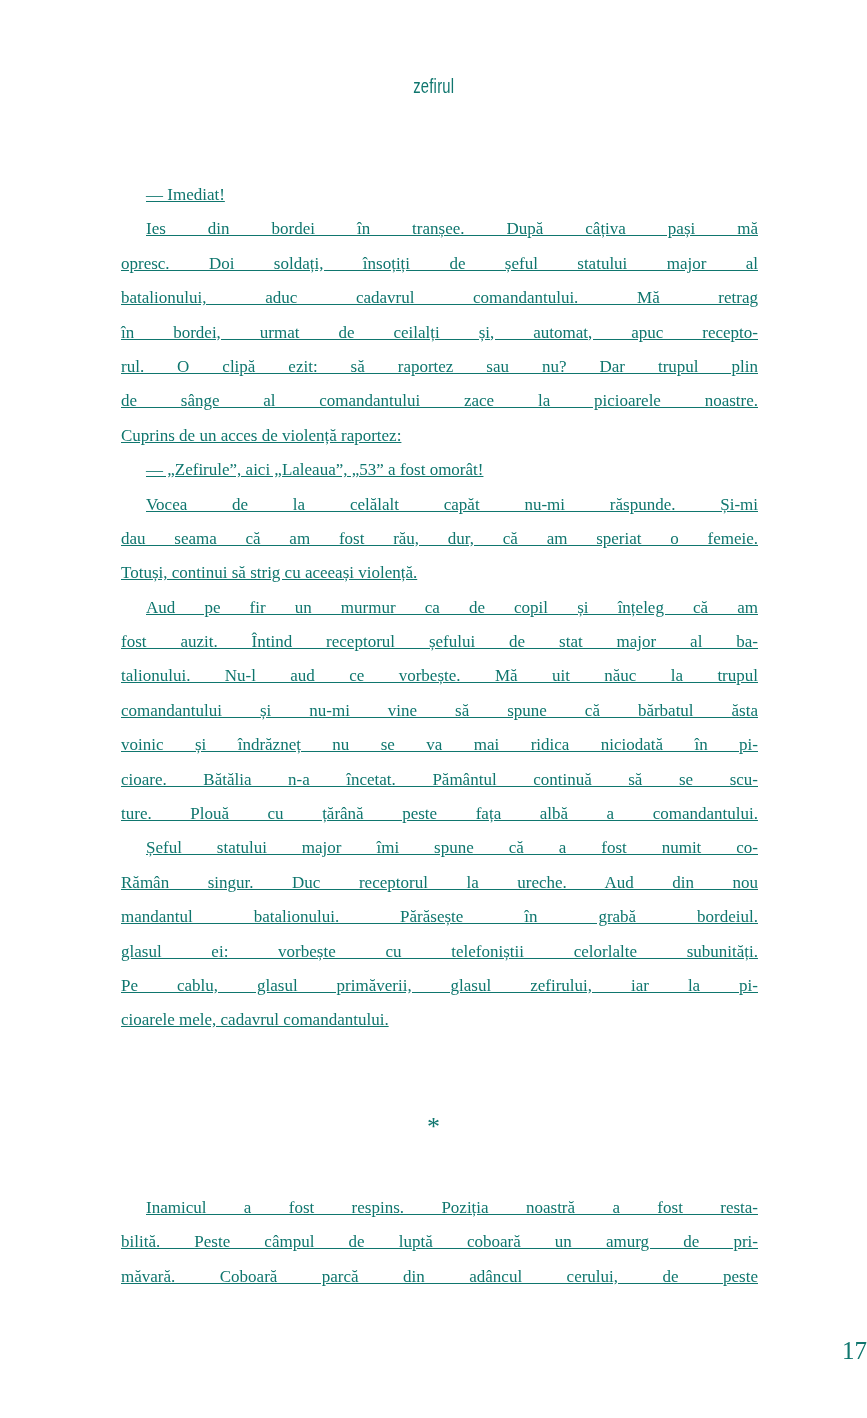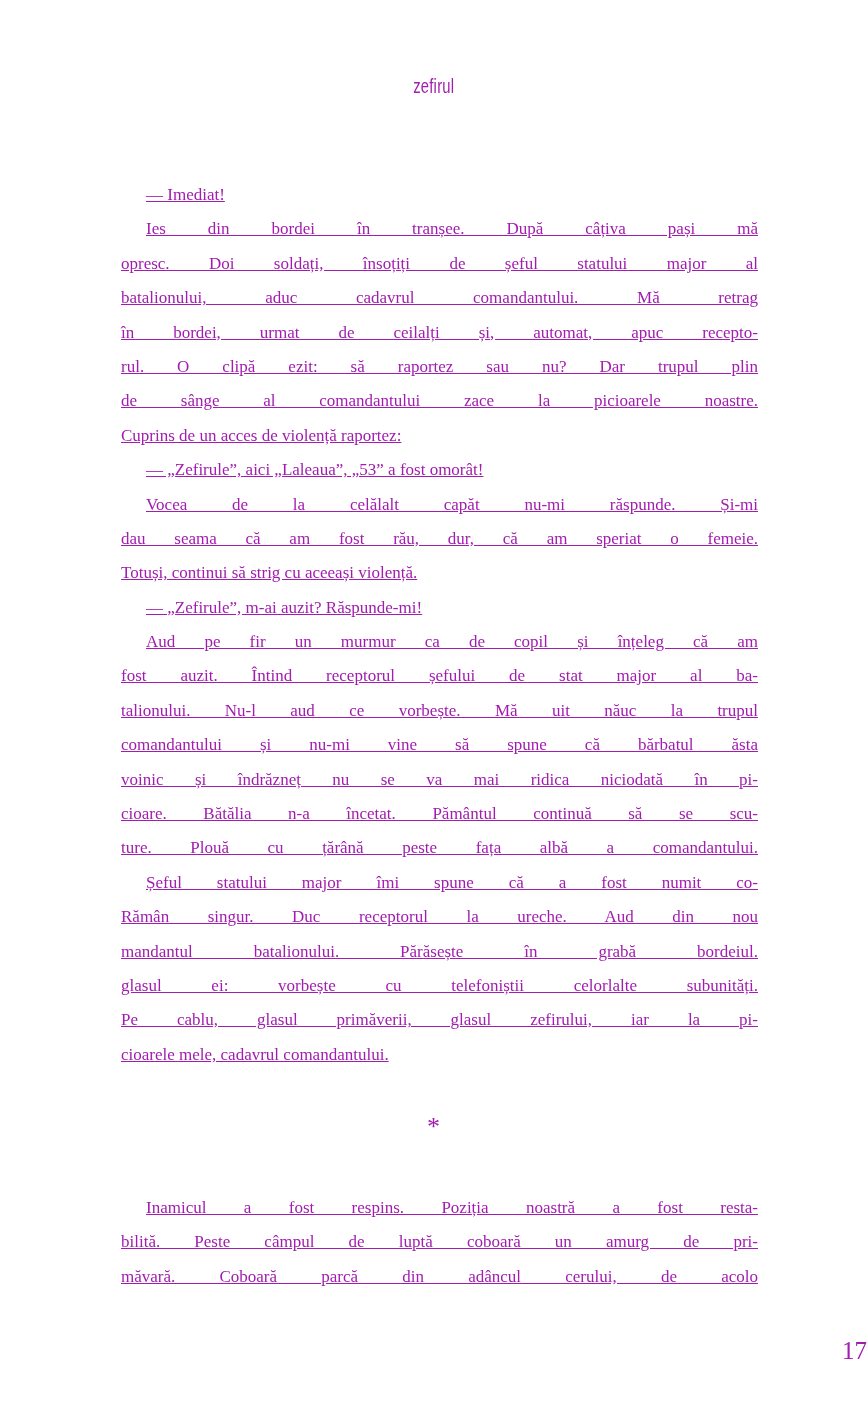--- a/index.html
+++ b/index.html
@@ -3,21 +3,21 @@
 <meta charset="utf-8">
 <style>
   html, body { margin: 0; padding: 0; background: #e8e8e8; }
   .page {
     position: relative;
     width: 867px;
     height: 1418px;
     margin: 0 auto;
     background: #ffffff;
     font-family: "Liberation Serif", "DejaVu Serif", serif;
-    color: #a21caf;
+    color: #0f766e;
     overflow: hidden;
   }
   .running-head {
     position: absolute;
     top: 74px;
     left: 0;
     right: 0;
     text-align: center;
     font-family: "Liberation Sans", "DejaVu Sans", sans-serif;
     font-size: 20px;
@@ -83,39 +83,38 @@
       <div class="line just">opresc. Doi soldați, însoțiți de șeful statului major al</div>
       <div class="line just">batalionului, aduc cadavrul comandantului. Mă retrag</div>
       <div class="line just">în bordei, urmat de ceilalți și, automat, apuc recepto-</div>
       <div class="line just">rul. O clipă ezit: să raportez sau nu? Dar trupul plin</div>
       <div class="line just">de sânge al comandantului zace la picioarele noastre.</div>
       <div class="line">Cuprins de un acces de violență raportez:</div>
       <div class="line ind">— „Zefirule”, aici „Laleaua”, „53” a fost omorât!</div>
       <div class="line just ind">Vocea de la celălalt capăt nu-mi răspunde. Și-mi</div>
       <div class="line just">dau seama că am fost rău, dur, că am speriat o femeie.</div>
       <div class="line">Totuși, continui să strig cu aceeași violență.</div>
-      <div class="line ind">— „Zefirule”, m-ai auzit? Răspunde-mi!</div>
       <div class="line just ind">Aud pe fir un murmur ca de copil și înțeleg că am</div>
       <div class="line just">fost auzit. Întind receptorul șefului de stat major al ba-</div>
       <div class="line just">talionului. Nu-l aud ce vorbește. Mă uit năuc la trupul</div>
       <div class="line just">comandantului și nu-mi vine să spune că bărbatul ăsta</div>
       <div class="line just">voinic și îndrăzneț nu se va mai ridica niciodată în pi-</div>
       <div class="line just">cioare. Bătălia n-a încetat. Pământul continuă să se scu-</div>
       <div class="line just">ture. Plouă cu țărână peste fața albă a comandantului.</div>
       <div class="line just ind">Șeful statului major îmi spune că a fost numit co-</div>
       <div class="line just">Rămân singur. Duc receptorul la ureche. Aud din nou</div>
       <div class="line just">mandantul batalionului. Părăsește în grabă bordeiul.</div>
       <div class="line just">glasul ei: vorbește cu telefoniștii celorlalte subunități.</div>
       <div class="line just">Pe cablu, glasul primăverii, glasul zefirului, iar la pi-</div>
       <div class="line">cioarele mele, cadavrul comandantului.</div>
     </div>
 
   <div class="separator">*</div>
 
   <div class="text-block" id="block2">
       <div class="line just ind">Inamicul a fost respins. Poziția noastră a fost resta-</div>
       <div class="line just">bilită. Peste câmpul de luptă coboară un amurg de pri-</div>
-      <div class="line just">măvară. Coboară parcă din adâncul cerului, de acolo</div>
+      <div class="line just">măvară. Coboară parcă din adâncul cerului, de peste</div>
     </div>
 
   <div class="folio">17</div>
 
 </div>
 
 </body></html>

